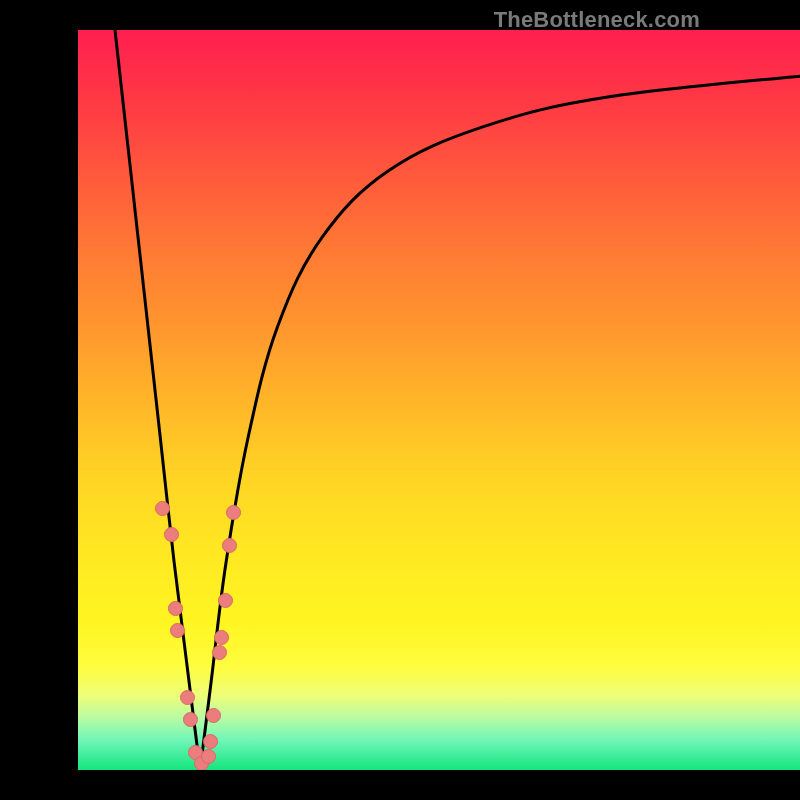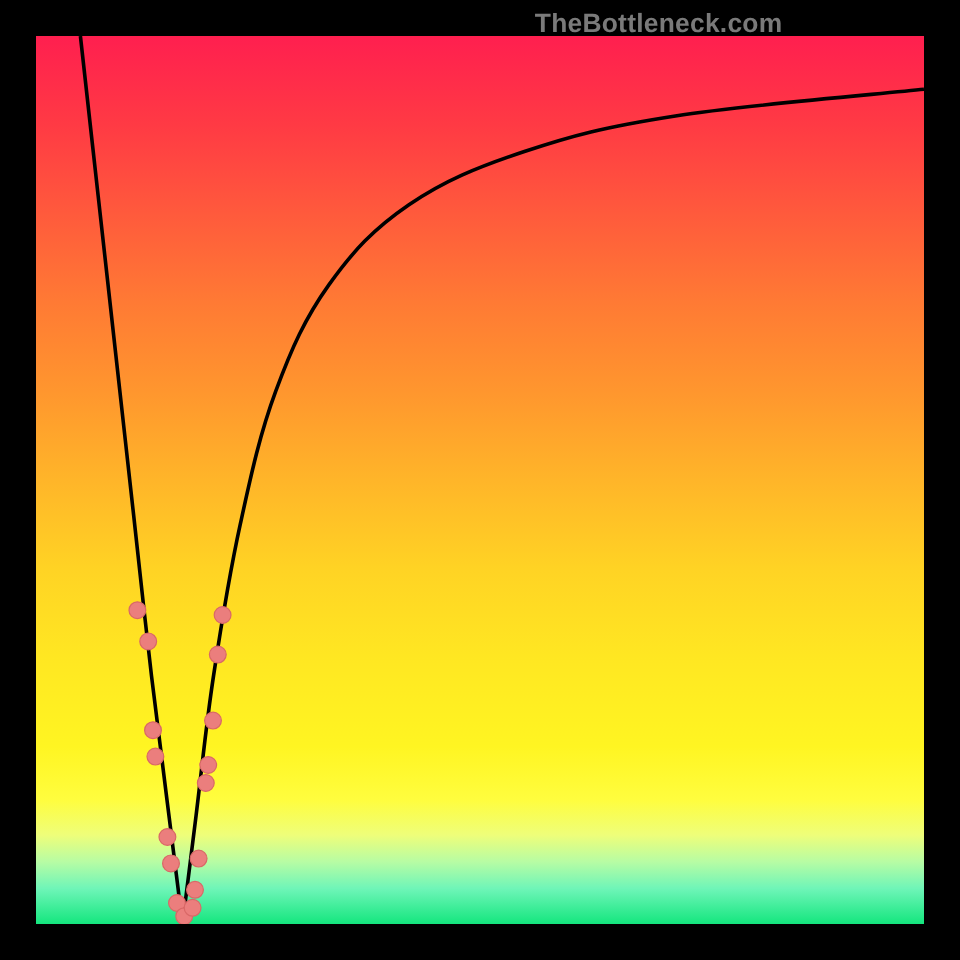--- a/index.html
+++ b/index.html
@@ -9,20 +9,21 @@
     height: 800px;
     overflow: hidden;
     background: #000;
     font-family: Arial, Helvetica, sans-serif;
   }
   .frame {
     position: relative;
     width: 664px;
     height: 800px;
     background: #000;
+    margin-left: 48px;
   }
   .plot-area {
     position: absolute;
     left: 30px;
     top: 30px;
     width: 740px;
     height: 740px;
     overflow: hidden;
   }
   .gradient-bg {

